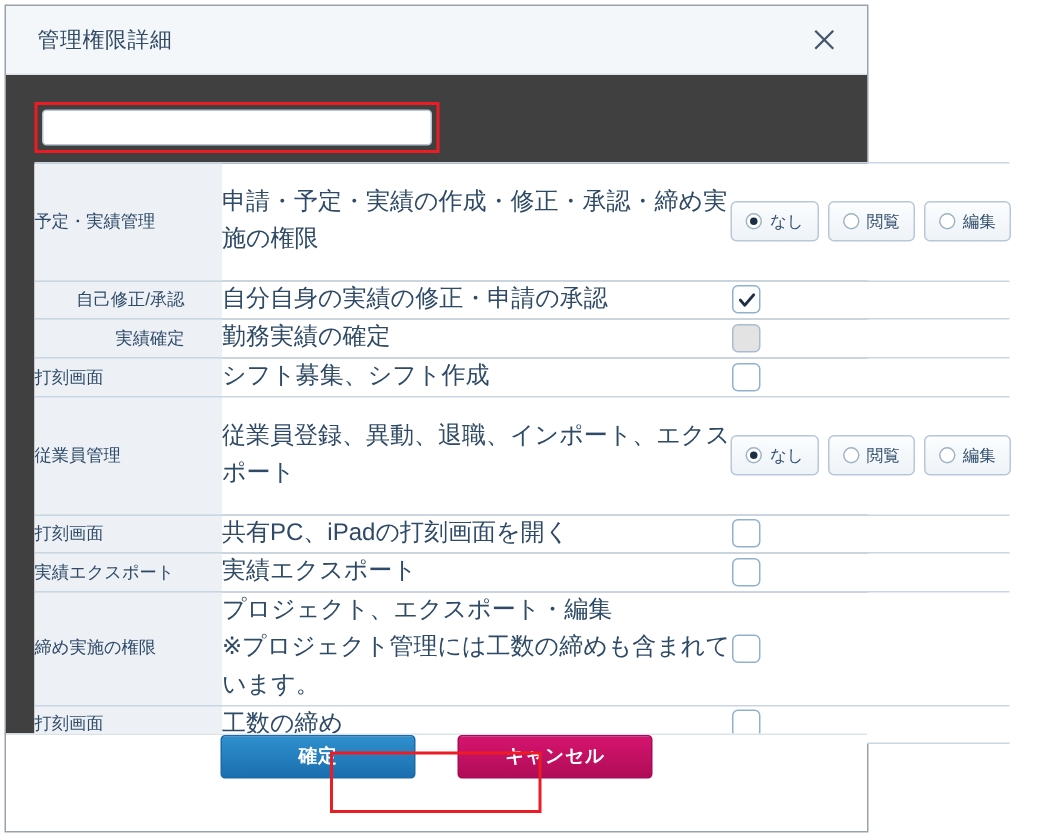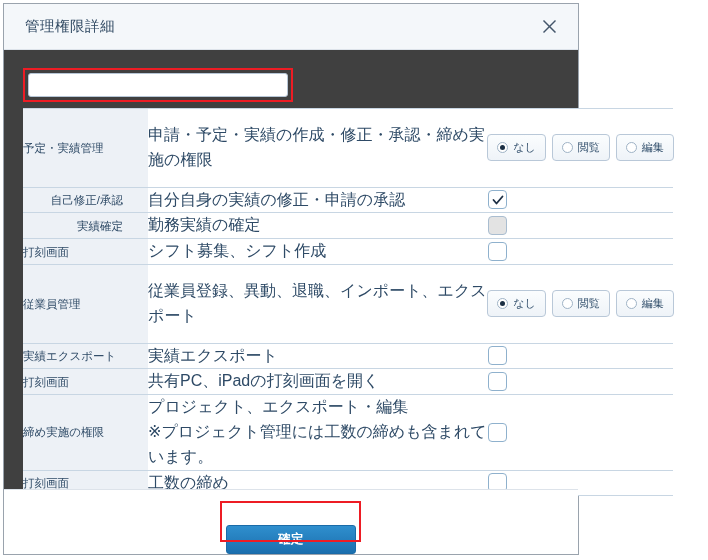--- a/index.html
+++ b/index.html
@@ -206,21 +206,21 @@
     border-color: #a9bdd0;
     cursor: default;
   }
   .chk svg { display: block; }
 
   
   .footer {
     flex: 0 0 64px;
     border-top: 1px solid #dde3ea;
     display: flex;
-    align-items: flex-end;
+    align-items: flex-start;
     justify-content: center;
     gap: 28px;
     background: #ffffff;
     position: relative;
   }
   .btn {
     width: 130px;
     height: 29px;
     border: none;
     border-radius: 3px;
@@ -336,30 +336,30 @@
               </span>
               <span class="radio-pill">
                 <span class="radio-dot"></span>
                 <span>編集</span>
               </span>
             </div>
           </td>
         </tr>
 
         <tr>
+          <td class="cell-label">打刻画面</td>
+          <td class="cell-desc">共有PC、iPadの打刻画面を開く</td>
+          <td class="cell-ctrl">
+            <span class="chk"></span>
+          </td>
+        </tr>
+
+        <tr>
           <td class="cell-label">実績エクスポート</td>
           <td class="cell-desc">実績エクスポート</td>
-          <td class="cell-ctrl">
-            <span class="chk"></span>
-          </td>
-        </tr>
-
-        <tr>
-          <td class="cell-label">打刻画面</td>
-          <td class="cell-desc">共有PC、iPadの打刻画面を開く</td>
           <td class="cell-ctrl">
             <span class="chk"></span>
           </td>
         </tr>
 
         <tr>
           <td class="cell-label">締め実施の権限</td>
           <td class="cell-desc">
             <div>プロジェクト、エクスポート・編集</div>
             <div>※プロジェクト管理には工数の締めも含まれています。</div>
@@ -376,16 +376,17 @@
             <span class="chk"></span>
           </td>
         </tr>
 
       </tbody>
     </table>
   </div>
 
   <div class="footer">
     <button class="btn btn-confirm">確定</button>
+    <button class="btn btn-cancel">キャンセル</button>
     <div class="annot-box annot-confirm"></div>
   </div>
 
 </div>
 
 </body></html>

